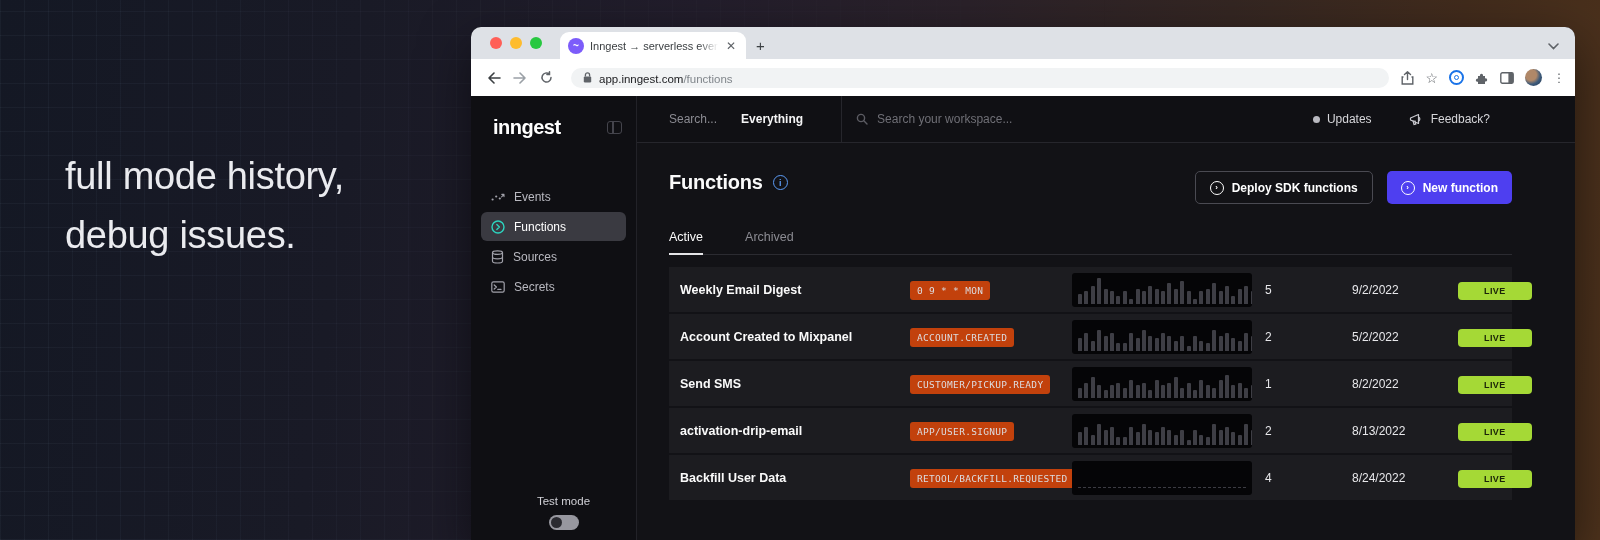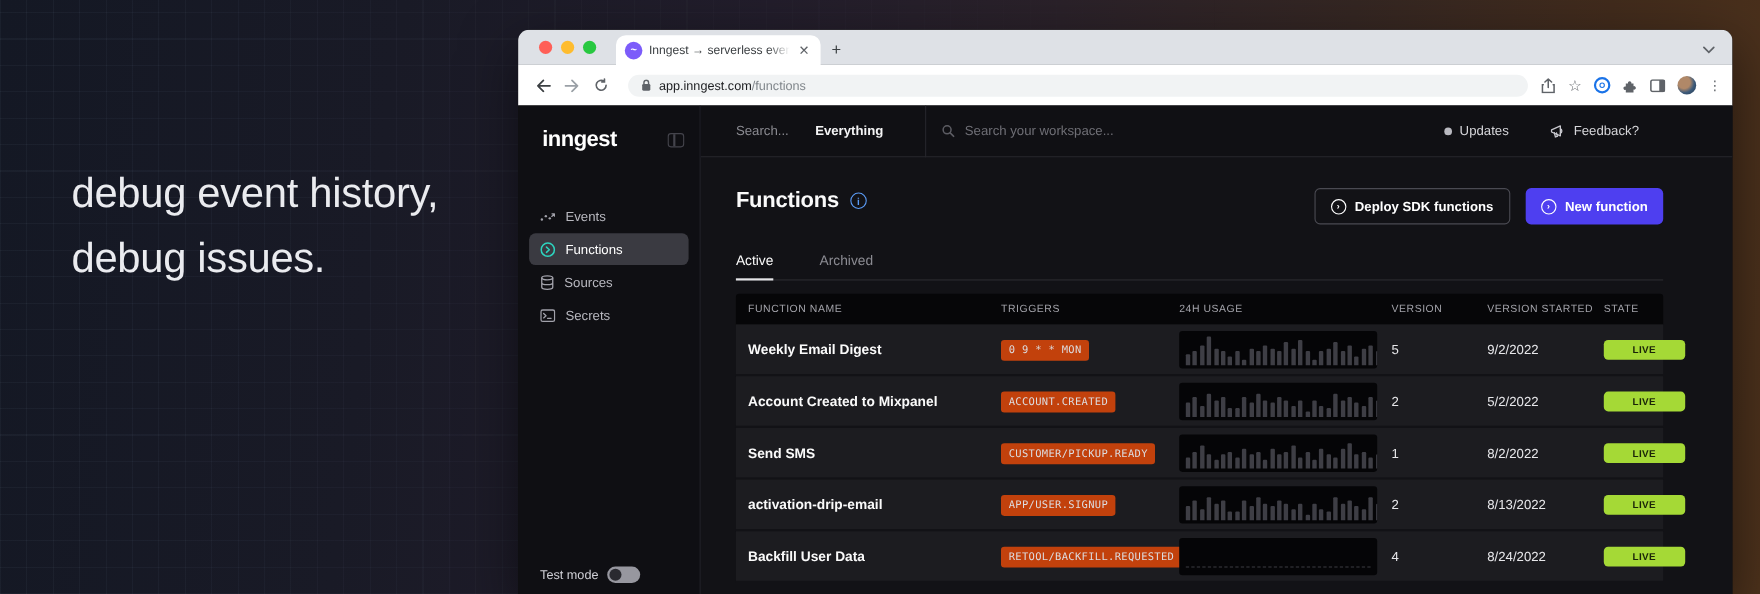--- a/index.html
+++ b/index.html
@@ -50,21 +50,21 @@
   .app { flex:1; display:flex; background:#121216; min-height:0; }
   .sidebar { width:166px; flex:none; background:#0f0f13; border-right:1px solid #222228; display:flex; flex-direction:column; }
   .logo-row { height:62px; display:flex; align-items:center; padding:0 14px 0 22px; justify-content:space-between; }
   .logo-text { color:#fff; font-size:20px; font-weight:bold; letter-spacing:-.5px; }
   .collapse-icon { width:15px; height:13px; border:1.5px solid #44444c; border-radius:3px; position:relative; }
   .collapse-icon::after { content:""; position:absolute; left:4px; top:0; bottom:0; width:1.5px; background:#44444c; }
   .nav { margin-top:24px; display:flex; flex-direction:column; gap:1px; padding:0 10px; }
   .nav-item { display:flex; align-items:center; gap:9px; height:29px; padding:0 10px; border-radius:6px; color:#b9b9c0; font-size:12px; }
   .nav-item.active { background:#3a3a41; color:#fff; }
   .nav-item svg { flex:none; }
-  .testmode { margin-top:auto; display:flex; align-items:center; gap:8px; padding:0 0 10px 20px; color:#d0d0d6; font-size:11.5px; }
+  .testmode { margin-top:auto; display:flex; align-items:center; gap:8px; padding:0 0 10px 20px; color:#d0d0d6; font-size:11.5px;flex-direction:column; }
   .toggle { width:30px; height:15px; border-radius:8px; background:#97979f; position:relative; }
   .toggle::after { content:""; position:absolute; left:2px; top:2px; width:11px; height:11px; border-radius:50%; background:#2a2a30; }
 
   .right-col { flex:1; display:flex; flex-direction:column; min-width:0; }
   .topbar { height:47px; flex:none; border-bottom:1px solid #26262c; display:flex; align-items:center; padding:0 85px 0 32px; background:#101014; }
   .tb-search-label { color:#8b8b92; font-size:12px; }
   .tb-scope { color:#f4f4f5; font-size:12px; font-weight:bold; margin-left:24px; }
   .tb-div { width:1px; height:47px; background:#26262c; margin-left:38px; }
   .tb-mag { margin-left:14px; display:flex; }
   .tb-ws { color:#6f6f76; font-size:12px; margin-left:9px; }
@@ -101,21 +101,21 @@
   .td-ver, .td-date { color:#e7e7ea; font-size:12px; }
   .live-badge { display:inline-block; background:#a5d936; color:#1a2408; font-size:9px; font-weight:bold; letter-spacing:.4px; padding:4px 26px; border-radius:4px; }
 </style>
 </head>
 <body>
 
 <div class="stage">
   <div class="grid-overlay"></div>
 
   <div class="hero">
-    <div>debug event history,</div>
+    <div>full mode history,</div>
     <div>debug issues.</div>
   </div>
 
   <div class="browser">
 
     <div class="tabstrip">
       <div class="traffic">
         <span class="light red"></span>
         <span class="light yellow"></span>
         <span class="light green"></span>
@@ -264,28 +264,20 @@
               </div>
             </div>
           </div>
 
           <div class="tabs">
             <span class="tab-link active">Active</span>
             <span class="tab-link">Archived</span>
           </div>
 
           <div class="table">
-            <div class="trow thead">
-              <span class="th">FUNCTION NAME</span>
-              <span class="th">TRIGGERS</span>
-              <span class="th">24H USAGE</span>
-              <span class="th">VERSION</span>
-              <span class="th">VERSION STARTED</span>
-              <span class="th">STATE</span>
-            </div>
             <div class="tbody" id="table-body">
                 <div class="trow">
                   <div class="td-name">Weekly Email Digest</div>
                   <div><div class="trigger-badge">0 9 * * MON</div></div>
                   <div>
                     <div class="spark">
                       <div class="bar" style="height: 9.8px;"></div>
                       <div class="bar" style="height: 12.4px;"></div>
                       <div class="bar" style="height: 17.6px;"></div>
                       <div class="bar" style="height: 25.4px;"></div>

